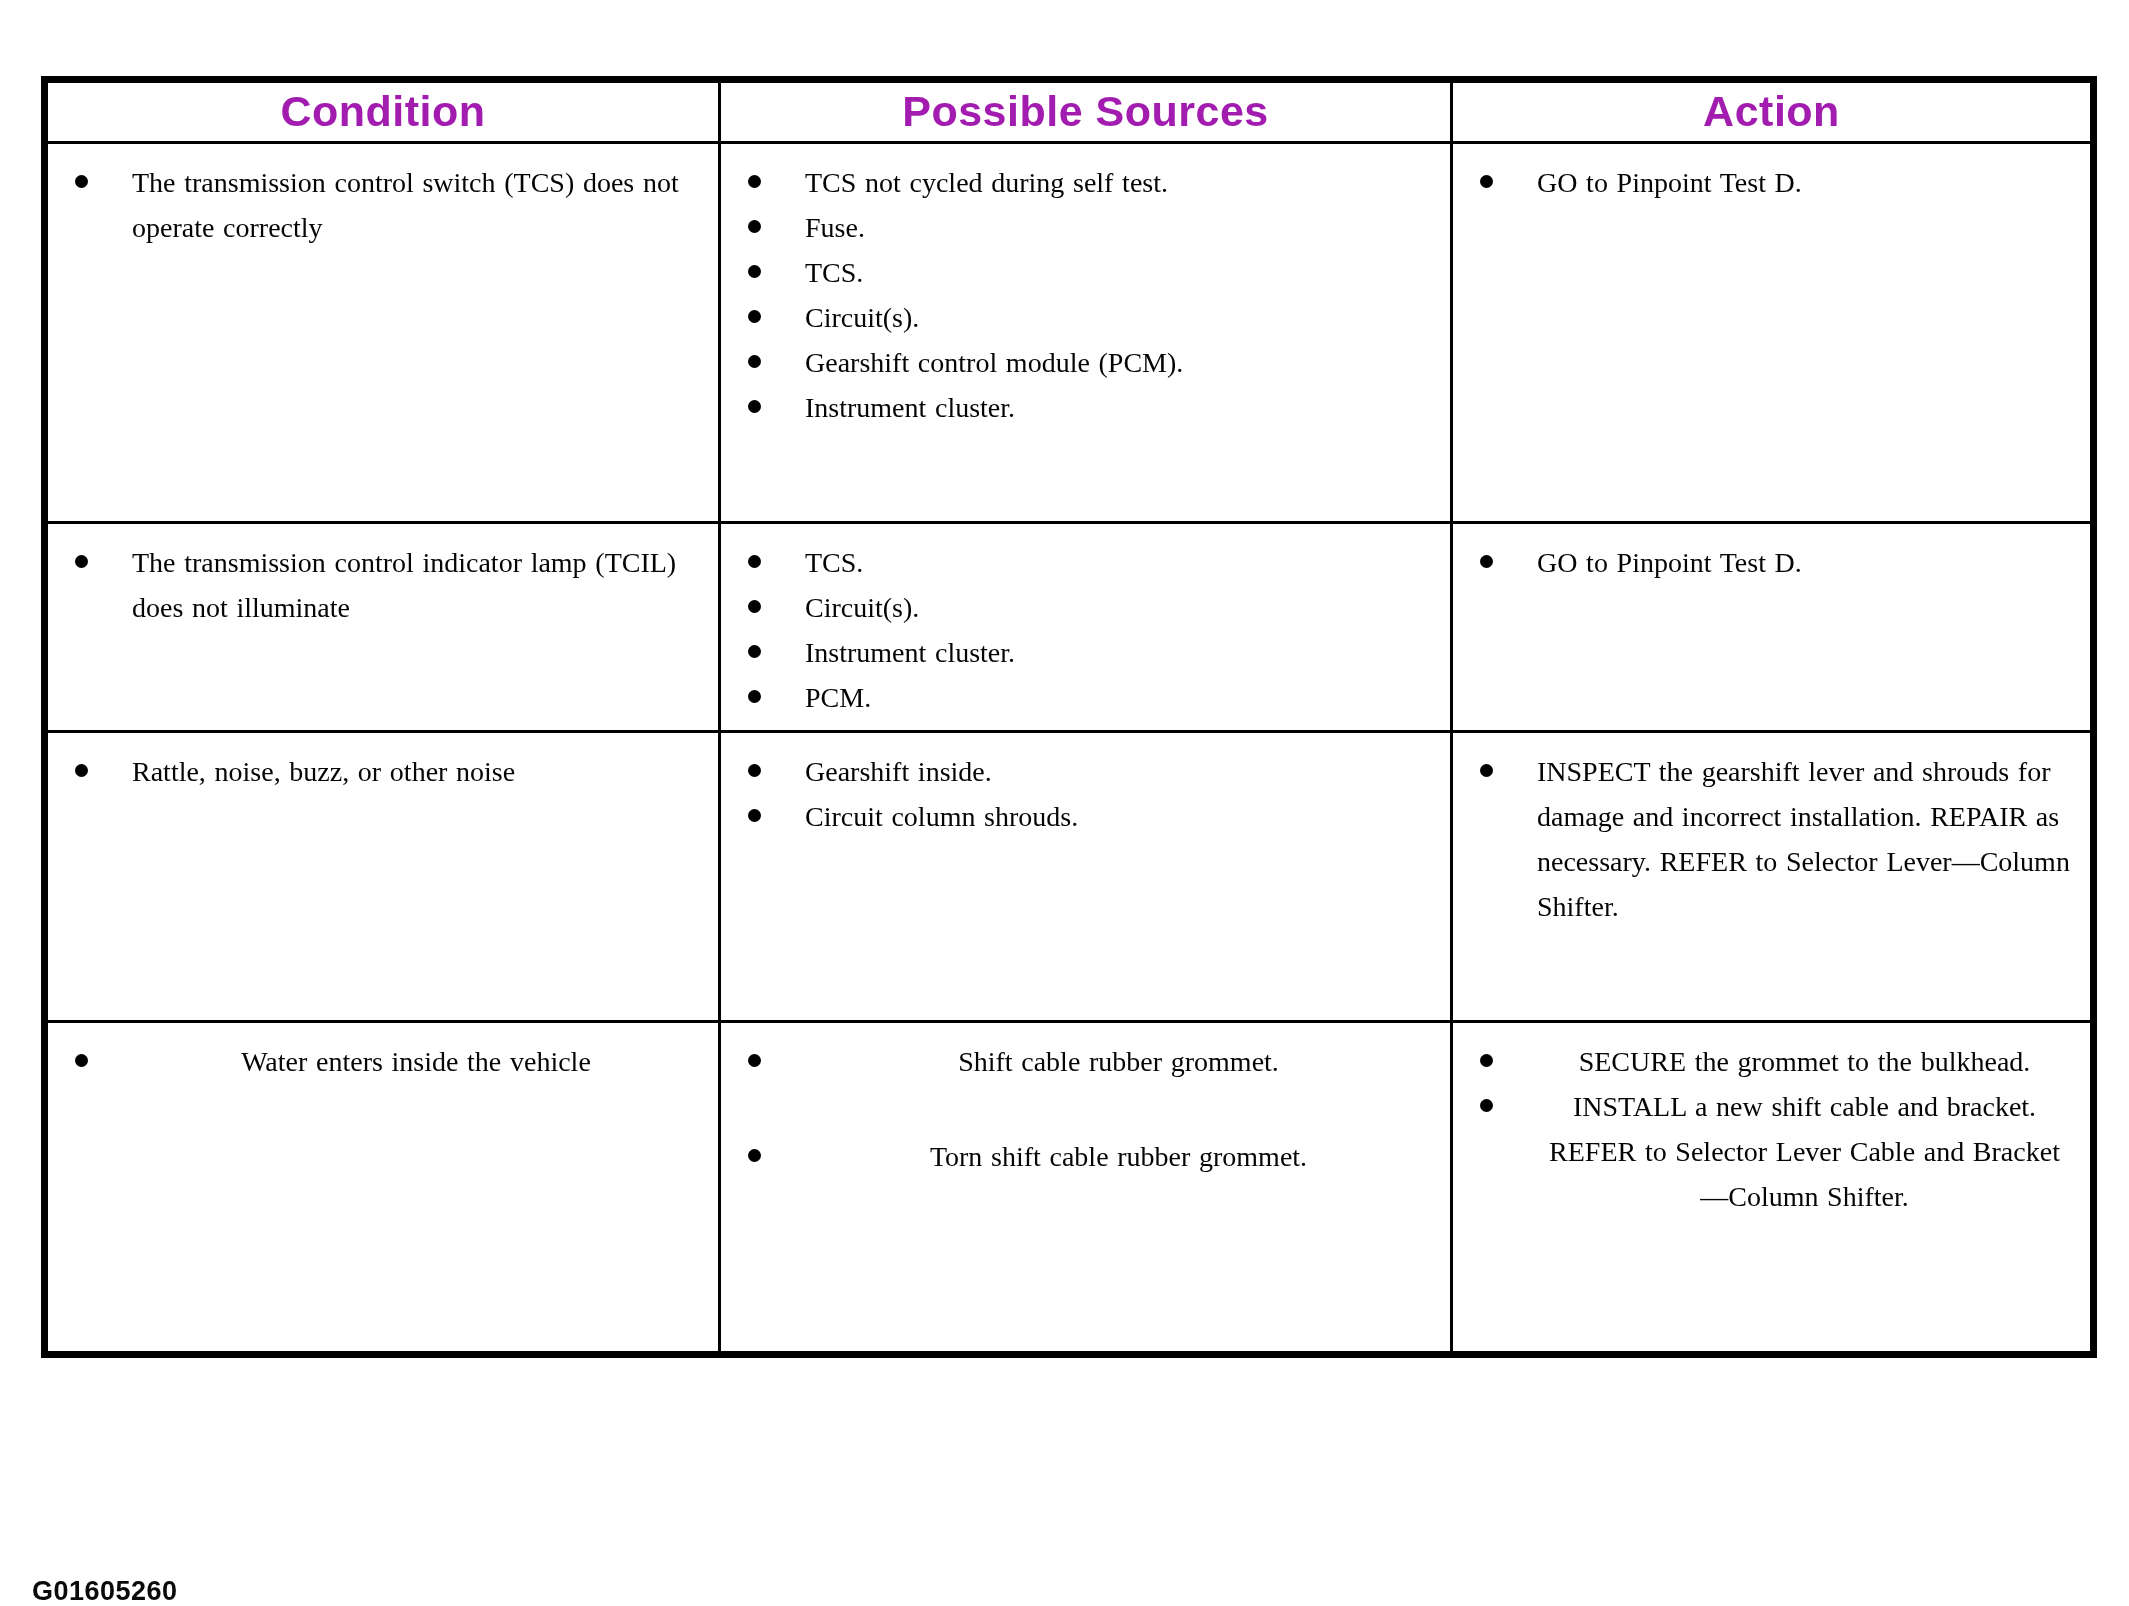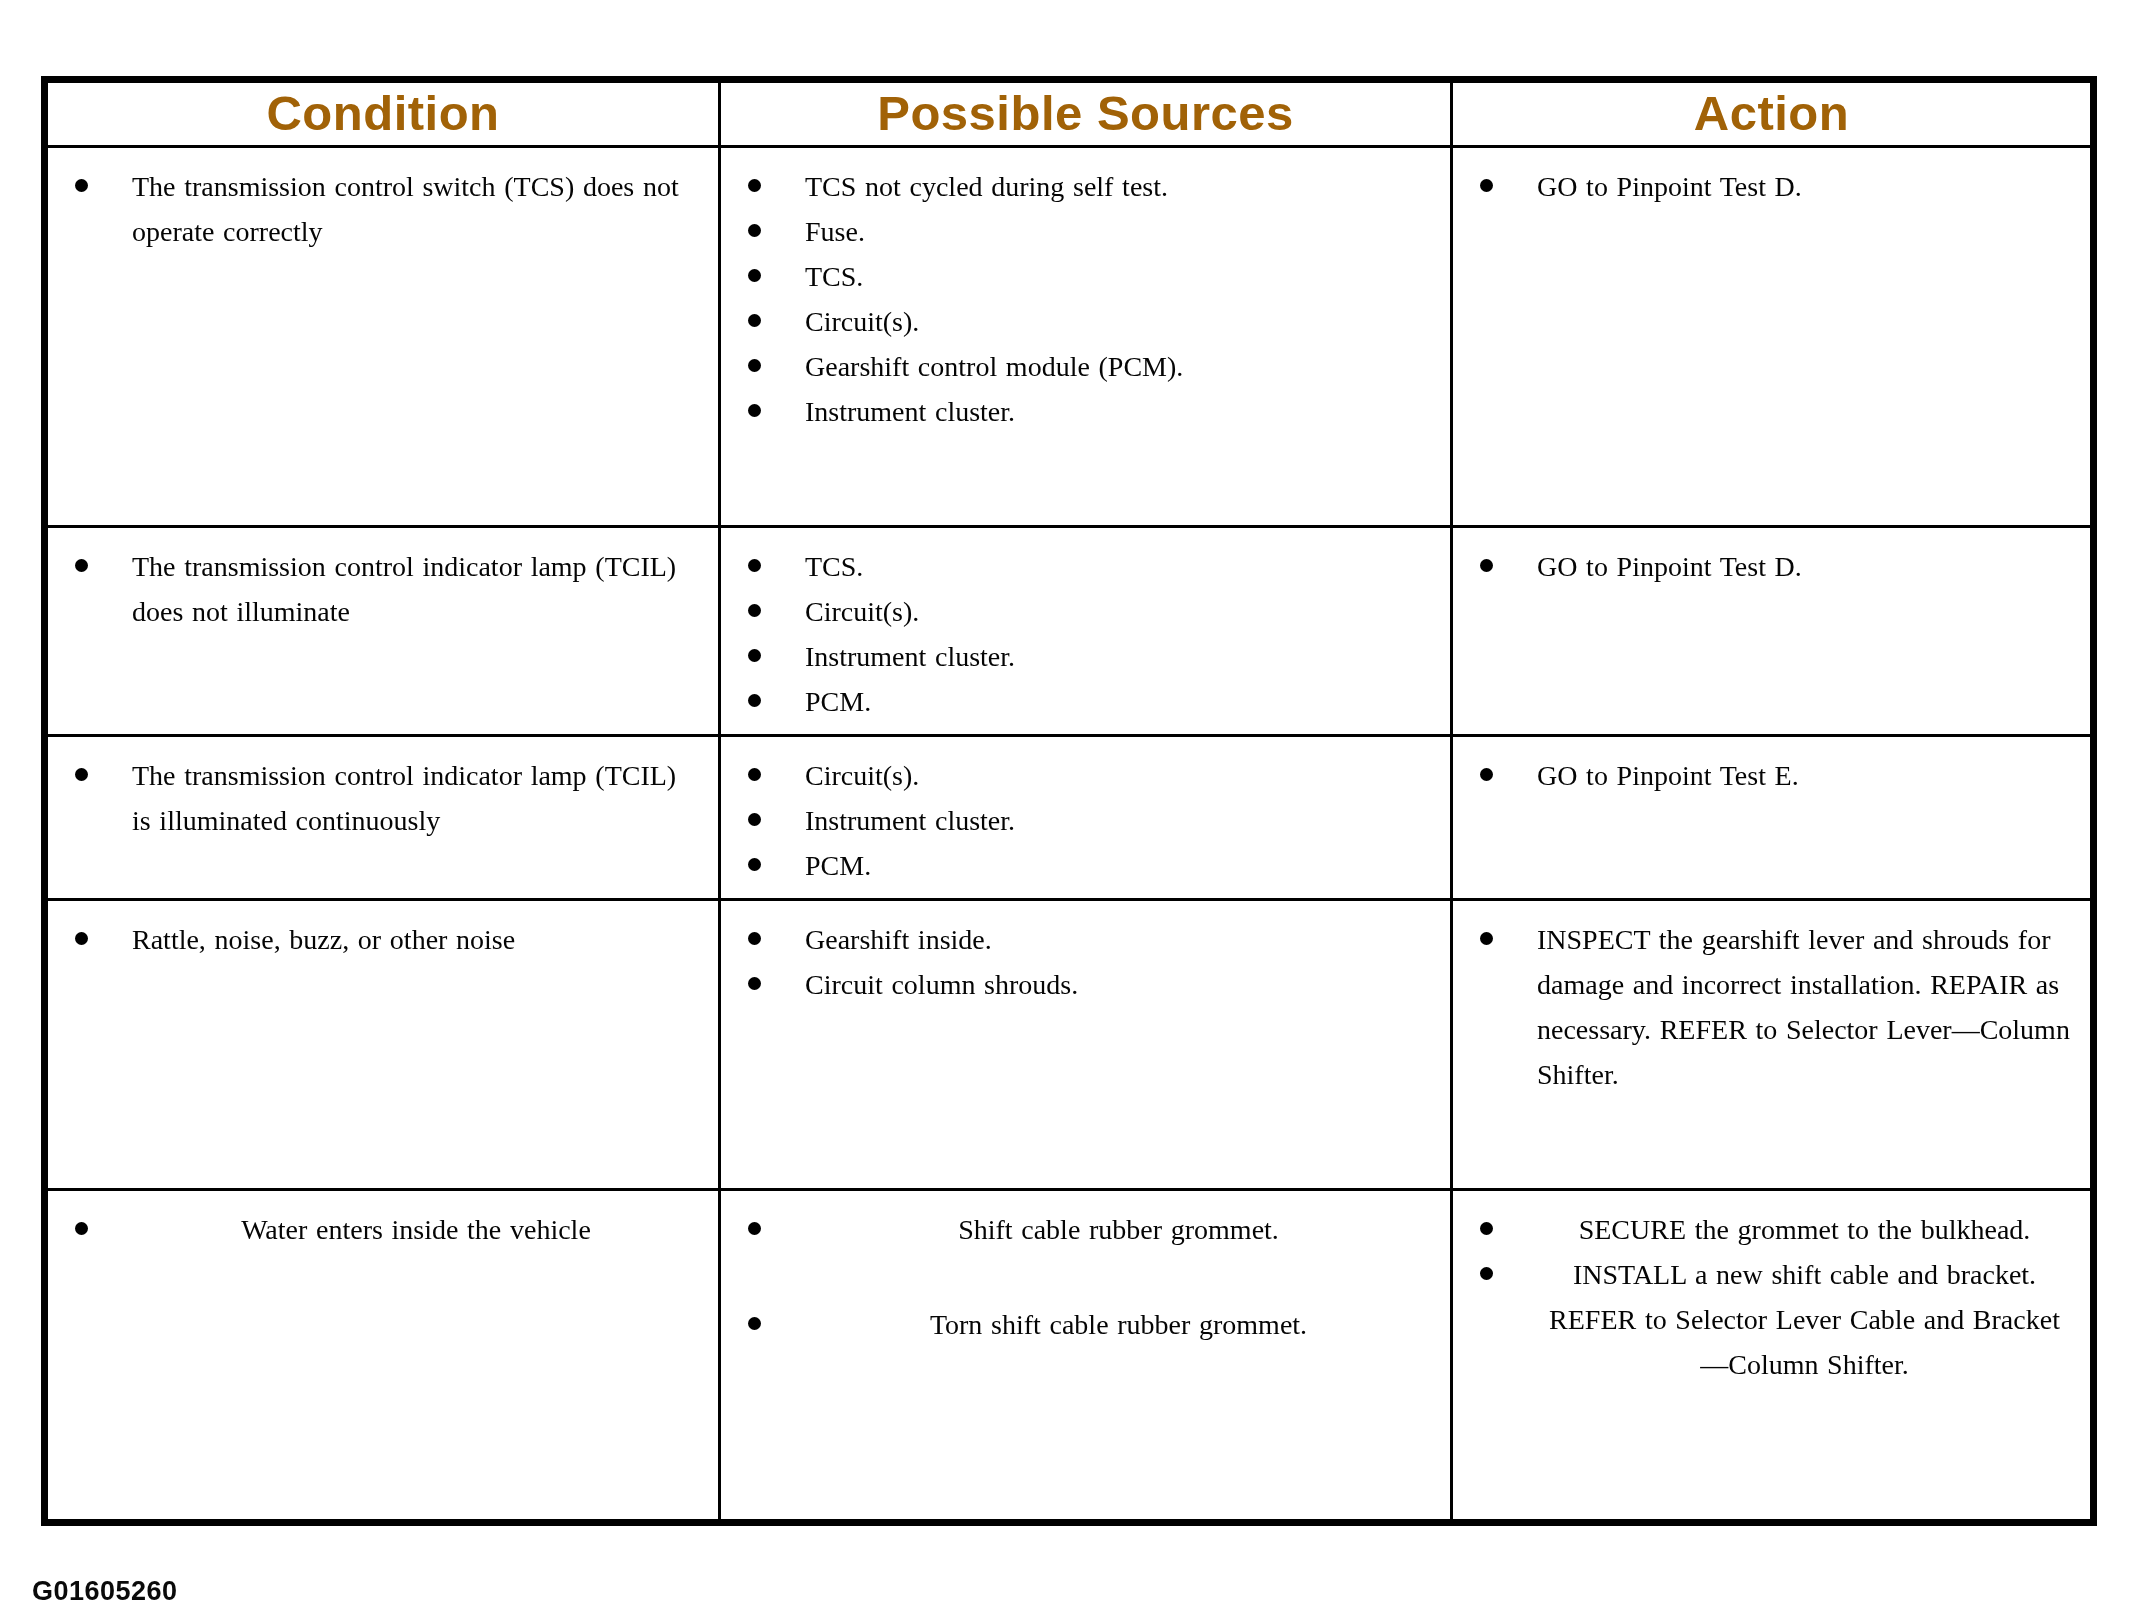--- a/index.html
+++ b/index.html
@@ -27,25 +27,25 @@
   col.col-condition { width: 675px; }
   col.col-sources   { width: 732px; }
   col.col-action    { width: 642px; }
 
   th {
     border: 3px solid #000;
     height: 52px;
     padding: 2px 0 4px 0;
     font-family: "Liberation Sans", sans-serif;
     font-weight: bold;
-    font-size: 49px;
+    font-size: 43px;
     letter-spacing: 0.5px;
     text-align: center;
     vertical-align: middle;
-    color: #a16207;
+    color: #a21caf;
   }
   td {
     border: 3px solid #000;
     vertical-align: top;
     padding: 16px 18px 10px 0;
   }
   tr.r0 { height: 380px; }
   tr.r1 { height: 199px; }
   tr.r2 { height: 150px; }
   tr.r3 { height: 290px; }
@@ -141,39 +141,20 @@
           <li class="bullet-item">PCM.</li>
         </ul>
       </td>
       <td>
         <ul class="bullets">
           <li class="bullet-item">GO to Pinpoint Test D.</li>
         </ul>
       </td>
     </tr>
 
-    <tr class="r2">
-      <td>
-        <ul class="bullets">
-          <li class="bullet-item">The transmission control indicator lamp (TCIL) is illuminated continuously</li>
-        </ul>
-      </td>
-      <td>
-        <ul class="bullets">
-          <li class="bullet-item">Circuit(s).</li>
-          <li class="bullet-item">Instrument cluster.</li>
-          <li class="bullet-item">PCM.</li>
-        </ul>
-      </td>
-      <td>
-        <ul class="bullets">
-          <li class="bullet-item">GO to Pinpoint Test E.</li>
-        </ul>
-      </td>
-    </tr>
 
     <tr class="r3">
       <td>
         <ul class="bullets">
           <li class="bullet-item">Rattle, noise, buzz, or other noise</li>
         </ul>
       </td>
       <td>
         <ul class="bullets">
           <li class="bullet-item">Gearshift inside.</li>

